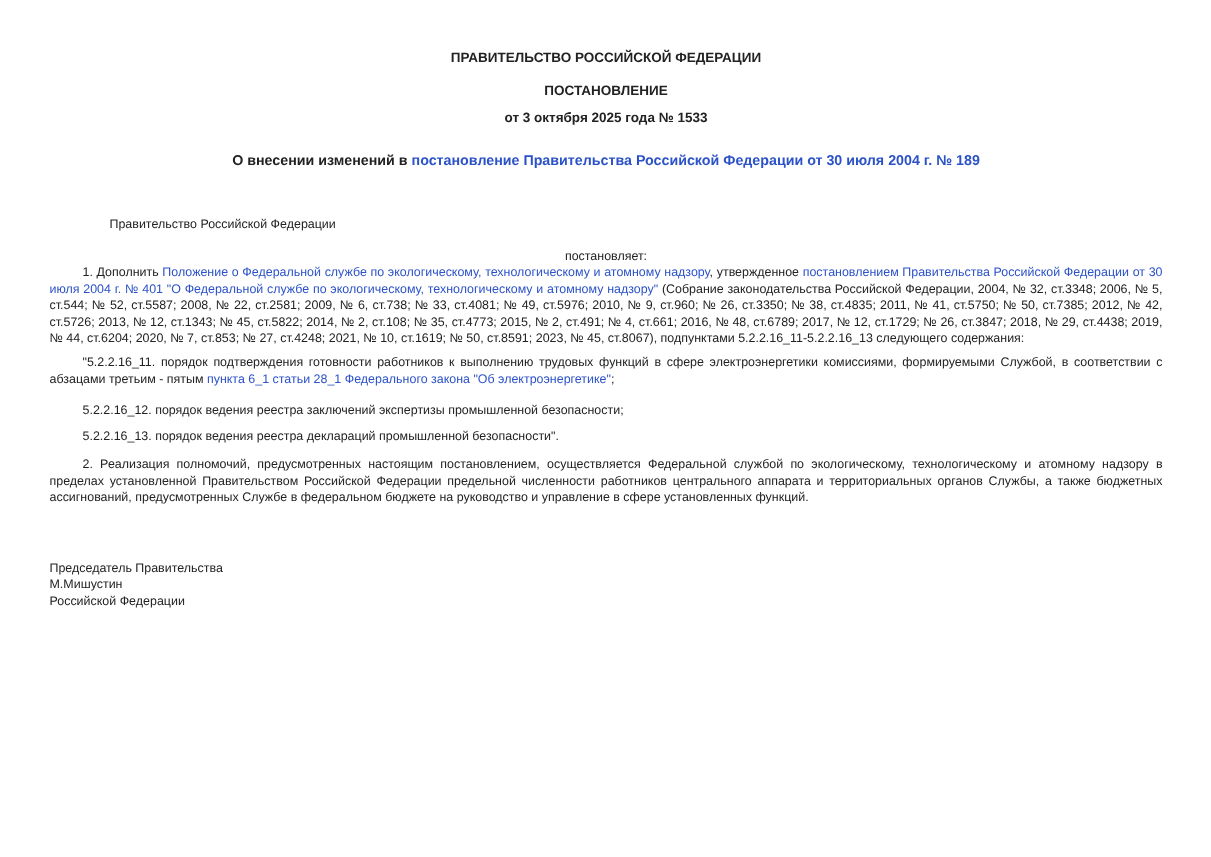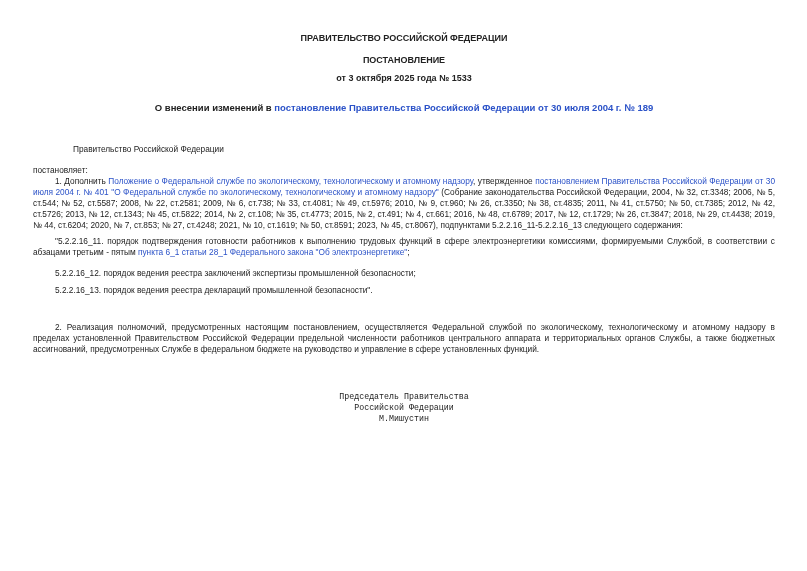--- a/index.html
+++ b/index.html
@@ -17,30 +17,30 @@
   }
   .page{padding:32px 32px 0 33px;font-size:8.3px;line-height:11px;}
   .center-line{text-align:center;font-weight:bold;font-size:9px;line-height:12px;}
   .doc-type{margin-top:10px;}
   .doc-date{margin-top:6px;}
   .doc-title{text-align:center;font-weight:bold;font-size:9.5px;line-height:12px;margin-top:18px;}
   .doc-title .lnk{font-weight:bold;}
   p{margin:0;}
   .body-p{text-align:justify;text-indent:22px;}
   .opening{text-indent:40px;margin-top:30px;text-align:left;}
-  .resolves{margin-top:10px;text-indent:0;text-align:left;}
+  .resolves{margin-top:10px;text-indent:0;text-align:center;}
   .p1{margin-top:0;}
   .q11{margin-top:5px;}
   .q12{margin-top:10px;}
   .q13{margin-top:6px;}
-  .p2{margin-top:26px;}
+  .p2{margin-top:8px;}
   .p3{margin-top:9px;}
   .lnk{color:var(--link);text-decoration:none;cursor:pointer;}
   .lnk.visited{color:var(--vlink);}
-  .signature{margin-top:36px;text-align:center;line-height:11px;font-family:Liberation Mono, monospace;}
+  .signature{margin-top:36px;text-align:left;line-height:11px;}
 </style>
 </head>
 <body>
 
 <div class="page">
 
   <div class="center-line doc-org">ПРАВИТЕЛЬСТВО РОССИЙСКОЙ ФЕДЕРАЦИИ</div>
   <div class="center-line doc-type">ПОСТАНОВЛЕНИЕ</div>
   <div class="center-line doc-date">от 3 октября 2025 года № 1533</div>
 
@@ -56,17 +56,17 @@
 
   <p class="body-p q12">5.2.2.16_12. порядок ведения реестра заключений экспертизы промышленной безопасности;</p>
 
   <p class="body-p q13">5.2.2.16_13. порядок ведения реестра деклараций промышленной безопасности".</p>
 
   <p class="body-p p2">2. Реализация полномочий, предусмотренных настоящим постановлением, осуществляется Федеральной службой по экологическому, технологическому и атомному надзору в пределах установленной Правительством Российской Федерации предельной численности работников центрального аппарата и территориальных органов Службы, а также бюджетных ассигнований, предусмотренных Службе в федеральном бюджете на руководство и управление в сфере установленных функций.</p>
 
 
   <div class="signature">
     <div>Председатель Правительства</div>
+    <div>М.Мишустин</div>
     <div>Российской Федерации</div>
-    <div>М.Мишустин</div>
   </div>
 
 </div>
 
 </body></html>

